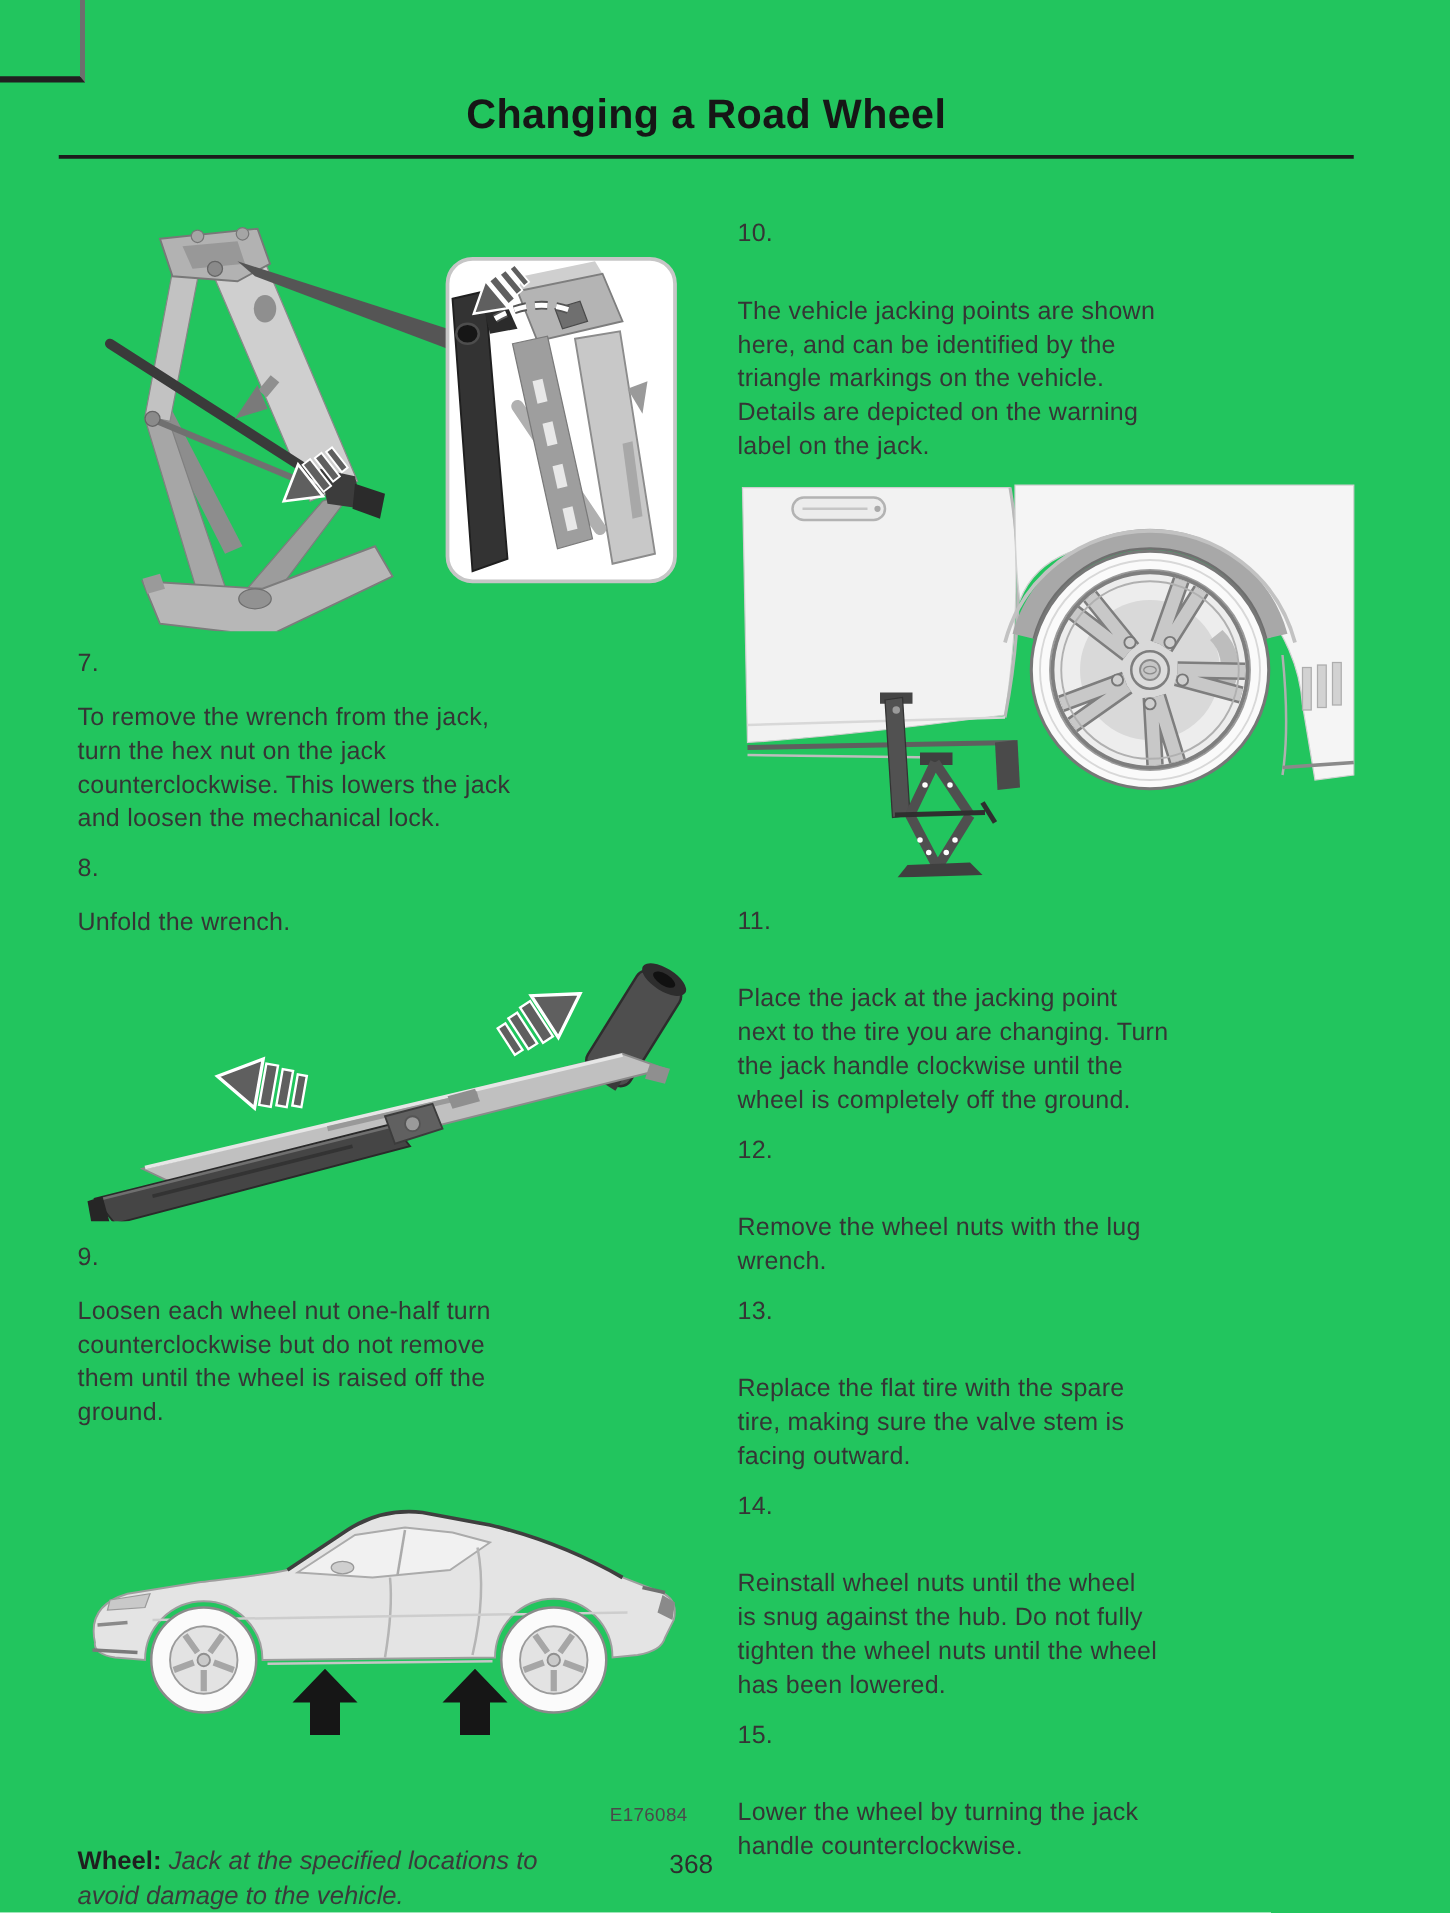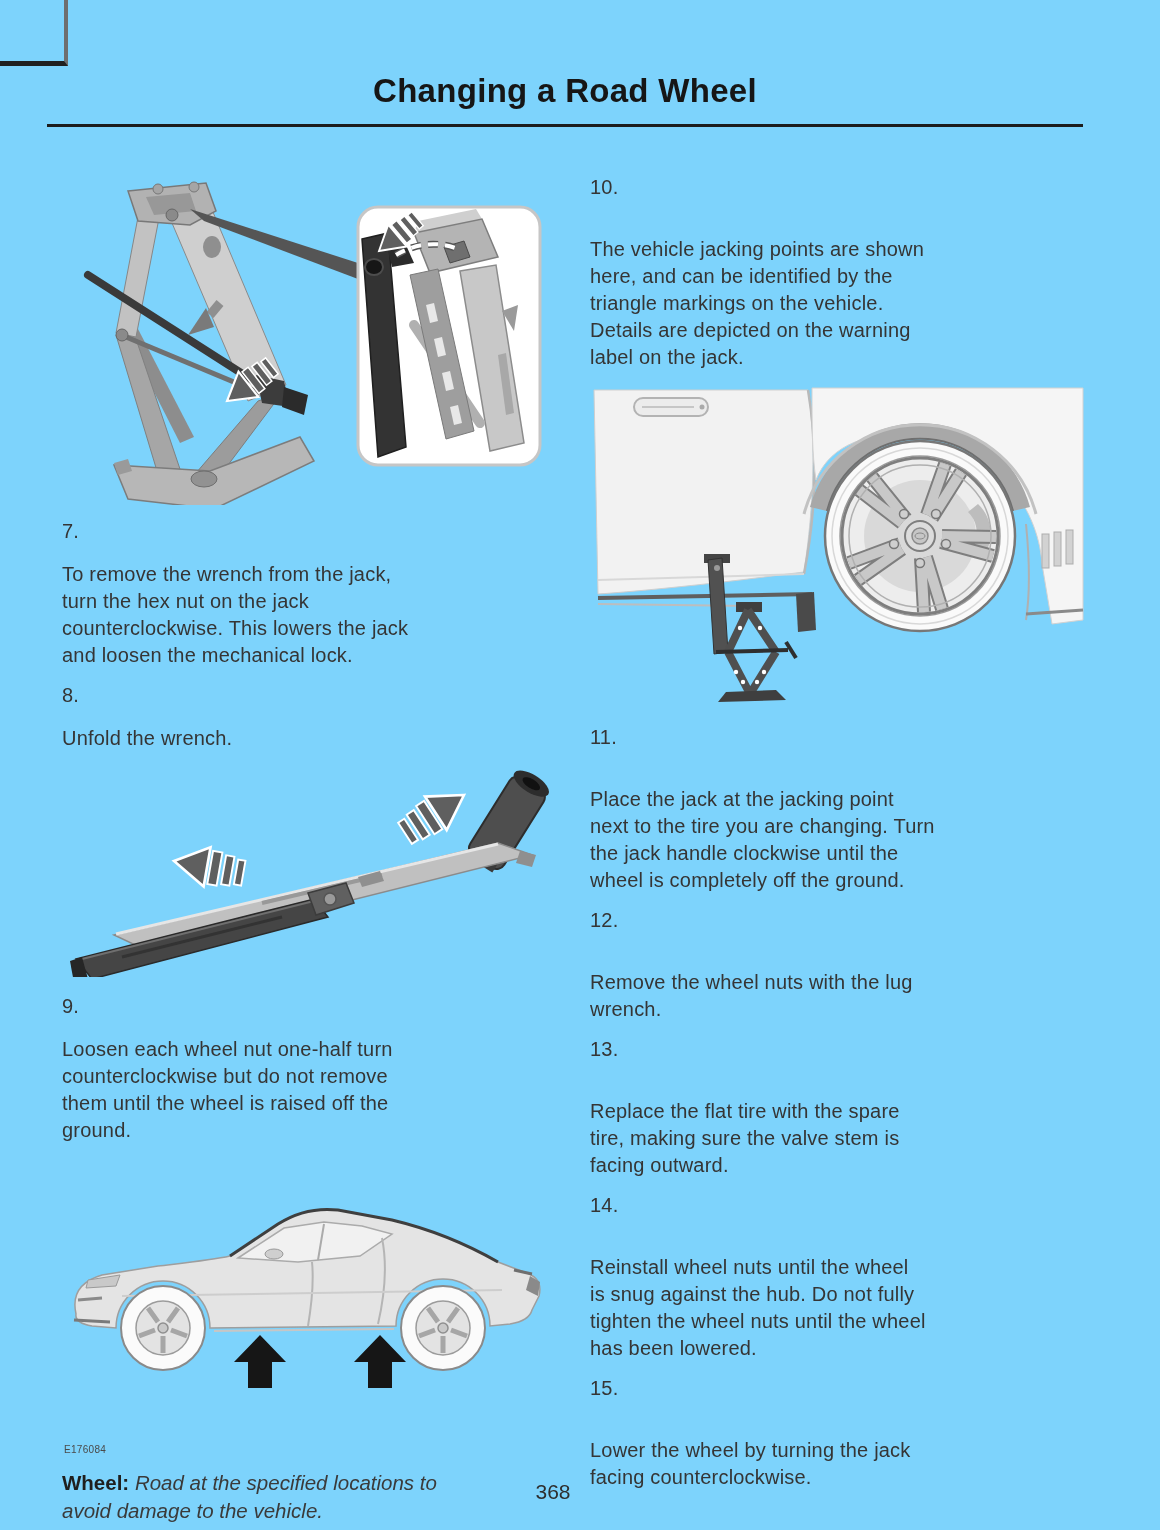--- a/index.html
+++ b/index.html
@@ -1,17 +1,17 @@
 <!DOCTYPE html>
 <html><head>
 <meta charset="utf-8">
 <style>
   html,body{margin:0;padding:0;background:#ffffff;}
   .page{
-    position:relative;width:1160px;height:1530px;background:#7dd3fc;
+    position:relative;width:1160px;height:1530px;background:#22c55e;
     font-family:"Liberation Sans","DejaVu Sans",sans-serif;color:#343434;overflow:hidden;
   }
   .corner{position:absolute;left:0;top:0;width:64px;height:61px;
     border-right:4px solid #6e6e6e;border-bottom:5px solid #202020;}
   .title{position:absolute;top:72px;left:47px;width:1036px;text-align:center;
     font-size:33px;font-weight:bold;color:#161616;letter-spacing:.3px;}
   .rule{position:absolute;top:124px;left:47px;width:1036px;height:3px;background:#1c1c1c;}
   .cols{position:absolute;top:160px;left:62px;width:1032px;display:flex;gap:40px;}
   .col-l{width:488px;}
   .col-r{width:500px;}
@@ -19,21 +19,21 @@
   .fig-jack{margin-top:15px;margin-bottom:13px;}
   .fig-wrench{margin-top:0;margin-bottom:16px;}
   .fig-car{margin-top:34px;}
   .fig-wheel{margin-top:0;}
   .step{display:flex;margin-bottom:13px;font-size:20px;line-height:27px;letter-spacing:.2px;color:#353535;flex-direction:column;}
   .step .num{flex:0 0 43px;}
   .col-r .step .num{flex:0 0 62px;}
   .step .txt{white-space:pre-line;flex:1;}
   .steps-c{margin-top:14px;}
   .steps-d{margin-top:22px;}
-  .figcode{font-size:10px;color:#4a4a4a;margin:26px 0 0 2px;letter-spacing:.3px;}
+  .figcode{font-size:15px;color:#4a4a4a;margin:26px 0 0 2px;letter-spacing:.3px;text-align:right;}
   .note{margin-top:14px;font-size:20.5px;line-height:28px;}
   .note .lbl{font-weight:bold;color:#1f1f1f;}
   .note .txt{font-style:italic;white-space:pre-line;color:#3a3a3a;}
   .pagenum{position:absolute;top:1480px;left:35px;width:1036px;text-align:center;font-size:21px;color:#2e2e2e;}
 </style>
 </head>
 <body>
 
 <div class="page">
   <div class="corner"></div>
@@ -214,21 +214,21 @@
         <use href="#sideWheel" transform="translate(381,150)"></use>
 
         <polygon points="186,210 186,184 172,184 198,157 224,184 210,184 210,210" fill="#161616"></polygon>
         <polygon points="306,210 306,184 292,184 318,157 344,184 330,184 330,210" fill="#161616"></polygon>
       </svg>
 
       <div class="figcode">E176084</div>
 
       <div class="note">
         <span class="lbl">Wheel:</span>
-        <span class="txt">Road at the specified locations to
+        <span class="txt">Jack at the specified locations to
 avoid damage to the vehicle.</span>
       </div>
     </div>
 
     <div class="col-r">
 
       <div class="steps steps-c">
 
           <div class="step">
             <span class="num">10.</span>
@@ -330,20 +330,20 @@
             <span class="num">14.</span>
             <span class="txt">Reinstall wheel nuts until the wheel
 is snug against the hub. Do not fully
 tighten the wheel nuts until the wheel
 has been lowered.</span>
           </div>
 
           <div class="step">
             <span class="num">15.</span>
             <span class="txt">Lower the wheel by turning the jack
-facing counterclockwise.</span>
+handle counterclockwise.</span>
           </div>
         </div>
     </div>
   </div>
 
   <div class="pagenum">368</div>
 </div>
 
 </body></html>

